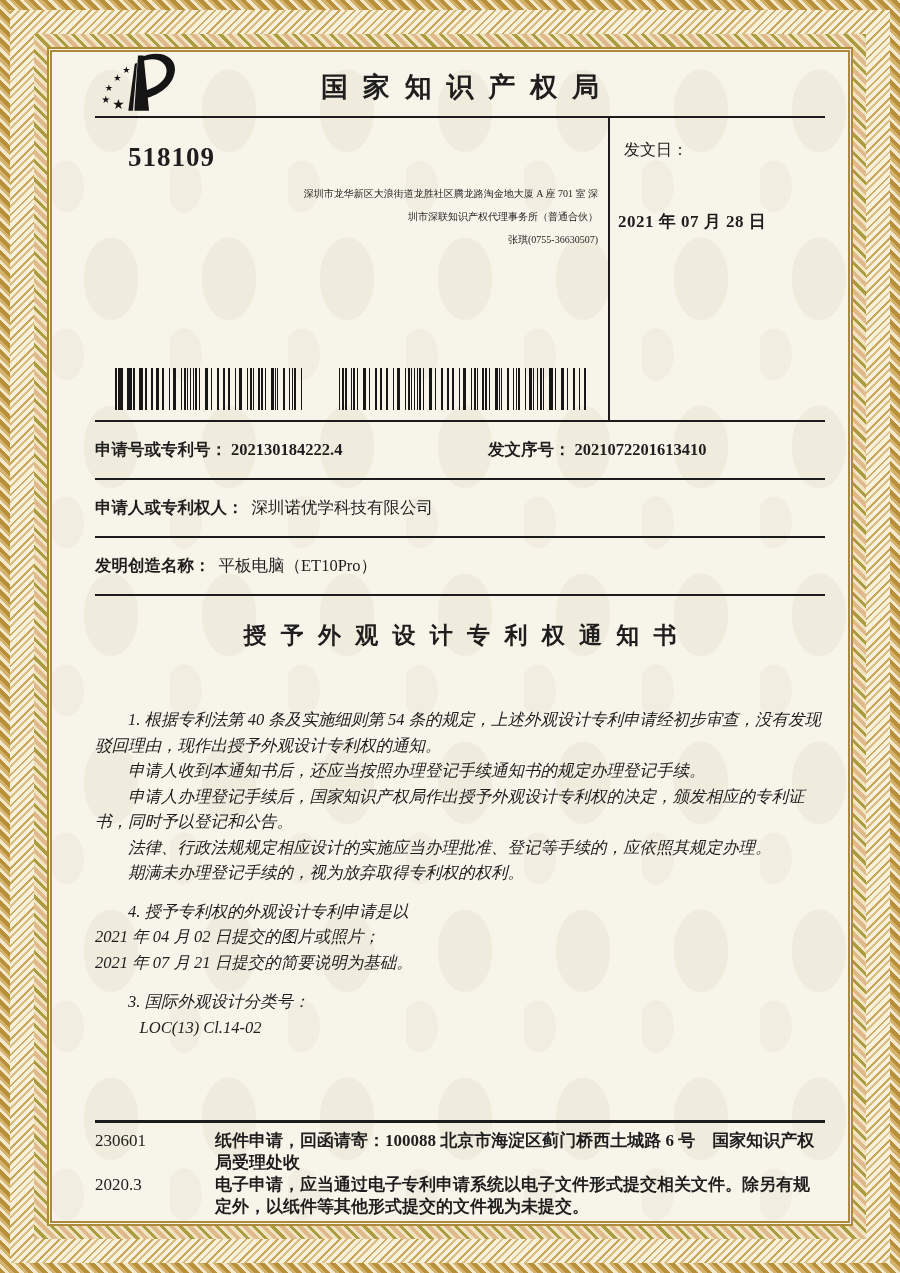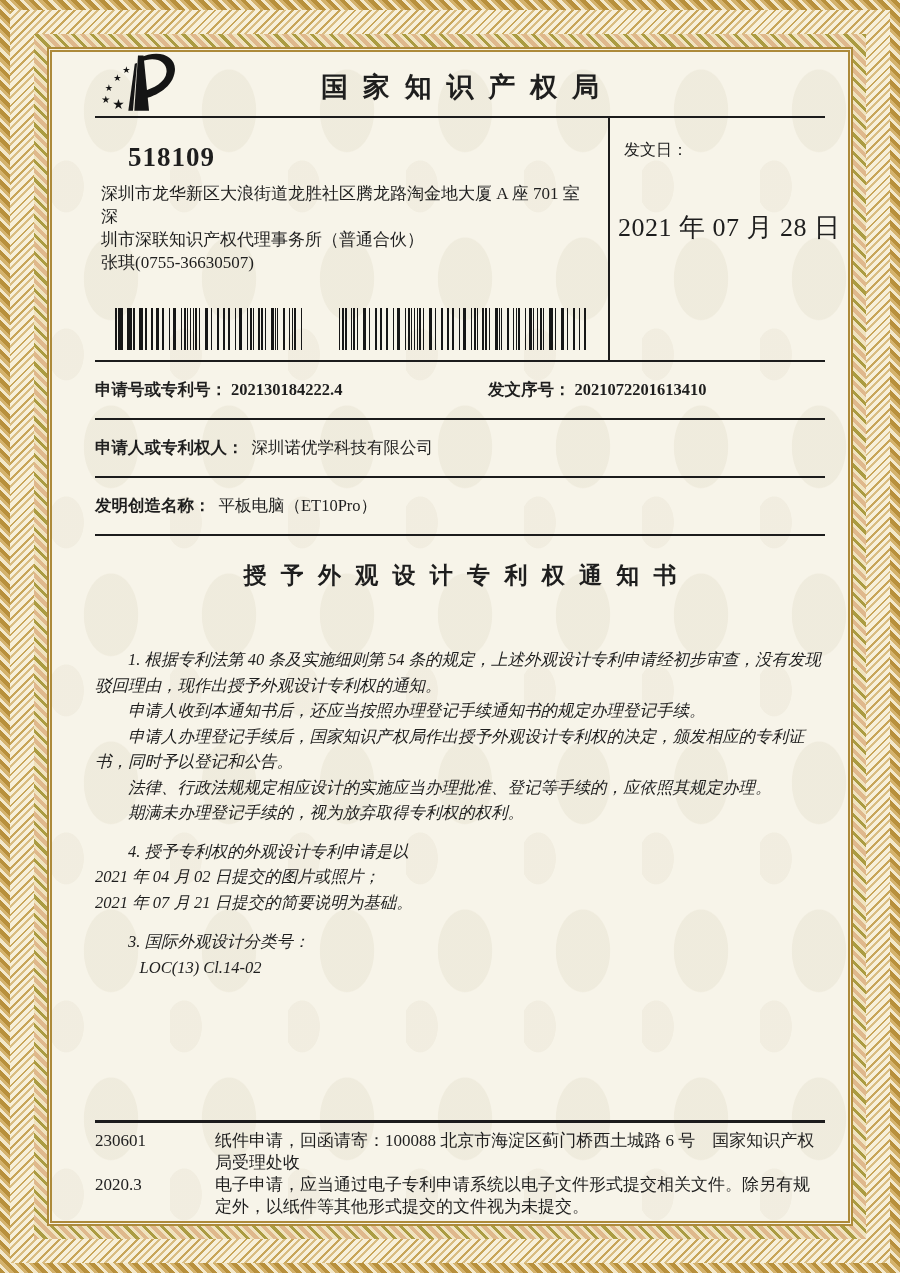--- a/index.html
+++ b/index.html
@@ -50,37 +50,37 @@
   .logo { width: 86px; height: 70px; margin-top: -4px; flex: none; }
   .office-name {
     flex: 1; text-align: center;
     font-size: 27px; font-weight: bold;
     letter-spacing: 0.55em; text-indent: 0.55em;
     margin-right: 86px;
     font-family: "Liberation Sans", "DejaVu Sans", sans-serif;
   }
 
   
-  .info-box { display: flex; height: 244px; border-bottom: 2px solid #1c1c1c; }
+  .info-box { display: flex; height: 304px; border-bottom: 2px solid #1c1c1c; }
   .info-left { width: 515px; border-right: 2px solid #1c1c1c; padding-top: 24px; position: relative; }
   .doc-number { font-size: 27px; font-weight: bold; margin-left: 33px; letter-spacing: 1px; }
-  .address { text-align: left; font-size: 17px; line-height: 23px; margin-top: 9px; padding: 0 26px 0 6px; }
+  .address { text-align: right; font-size: 10px; line-height: 23px; margin-top: 9px; padding: 0 10px 0 6px; }
   .barcodes { position: absolute; bottom: 10px; left: 20px; display: flex; gap: 34px; }
   .barcode {
     height: 42px;
     background:
       repeating-linear-gradient(90deg, #171717 0 1.5px, transparent 1.5px 6px),
       repeating-linear-gradient(90deg, transparent 0 3px, #171717 3px 5.5px, transparent 5.5px 11px),
       repeating-linear-gradient(90deg, transparent 0 7px, #171717 7px 8px, transparent 8px 17px);
   }
   .barcode-1 { width: 190px; }
   .barcode-2 { width: 248px; }
   .info-right { flex: 1; position: relative; }
   .issue-label { position: absolute; top: 22px; left: 14px; font-size: 16px; }
-  .issue-date { position: absolute; top: 92px; left: 8px; font-size: 26px; font-weight: 400; letter-spacing: 0.5px; white-space: nowrap; }
+  .issue-date { position: absolute; top: 92px; left: 8px; font-size: 17px; font-weight: 700; letter-spacing: 0.5px; white-space: nowrap; }
 
   
   .frow {
     border-bottom: 2px solid #1c1c1c;
     display: flex; align-items: center;
     height: 58px; font-size: 16.5px;
   }
   .fgroup1 { width: 393px; flex: none; }
   .flabel { font-weight: bold; }
   .fval-bold { font-weight: bold; margin-left: 4px; }
@@ -106,21 +106,21 @@
 
   
   .footer {
     position: absolute; left: 43px; right: 23px; bottom: 3px;
     border-top: 3px solid #1c1c1c;
     padding-top: 7px;
     font-size: 17px; line-height: 22px;
   }
   .frow2 { display: flex; align-items: flex-start; }
   .fcode { width: 120px; flex: none; }
-  .ftext { flex: 1; }
+  .ftext { flex: 1; font-weight: bold; }
 </style>
 </head>
 <body>
 
 <div class="frame1">
 <div class="frame2">
 <div class="frame3">
 <div class="paper">
   <div class="content">
 

